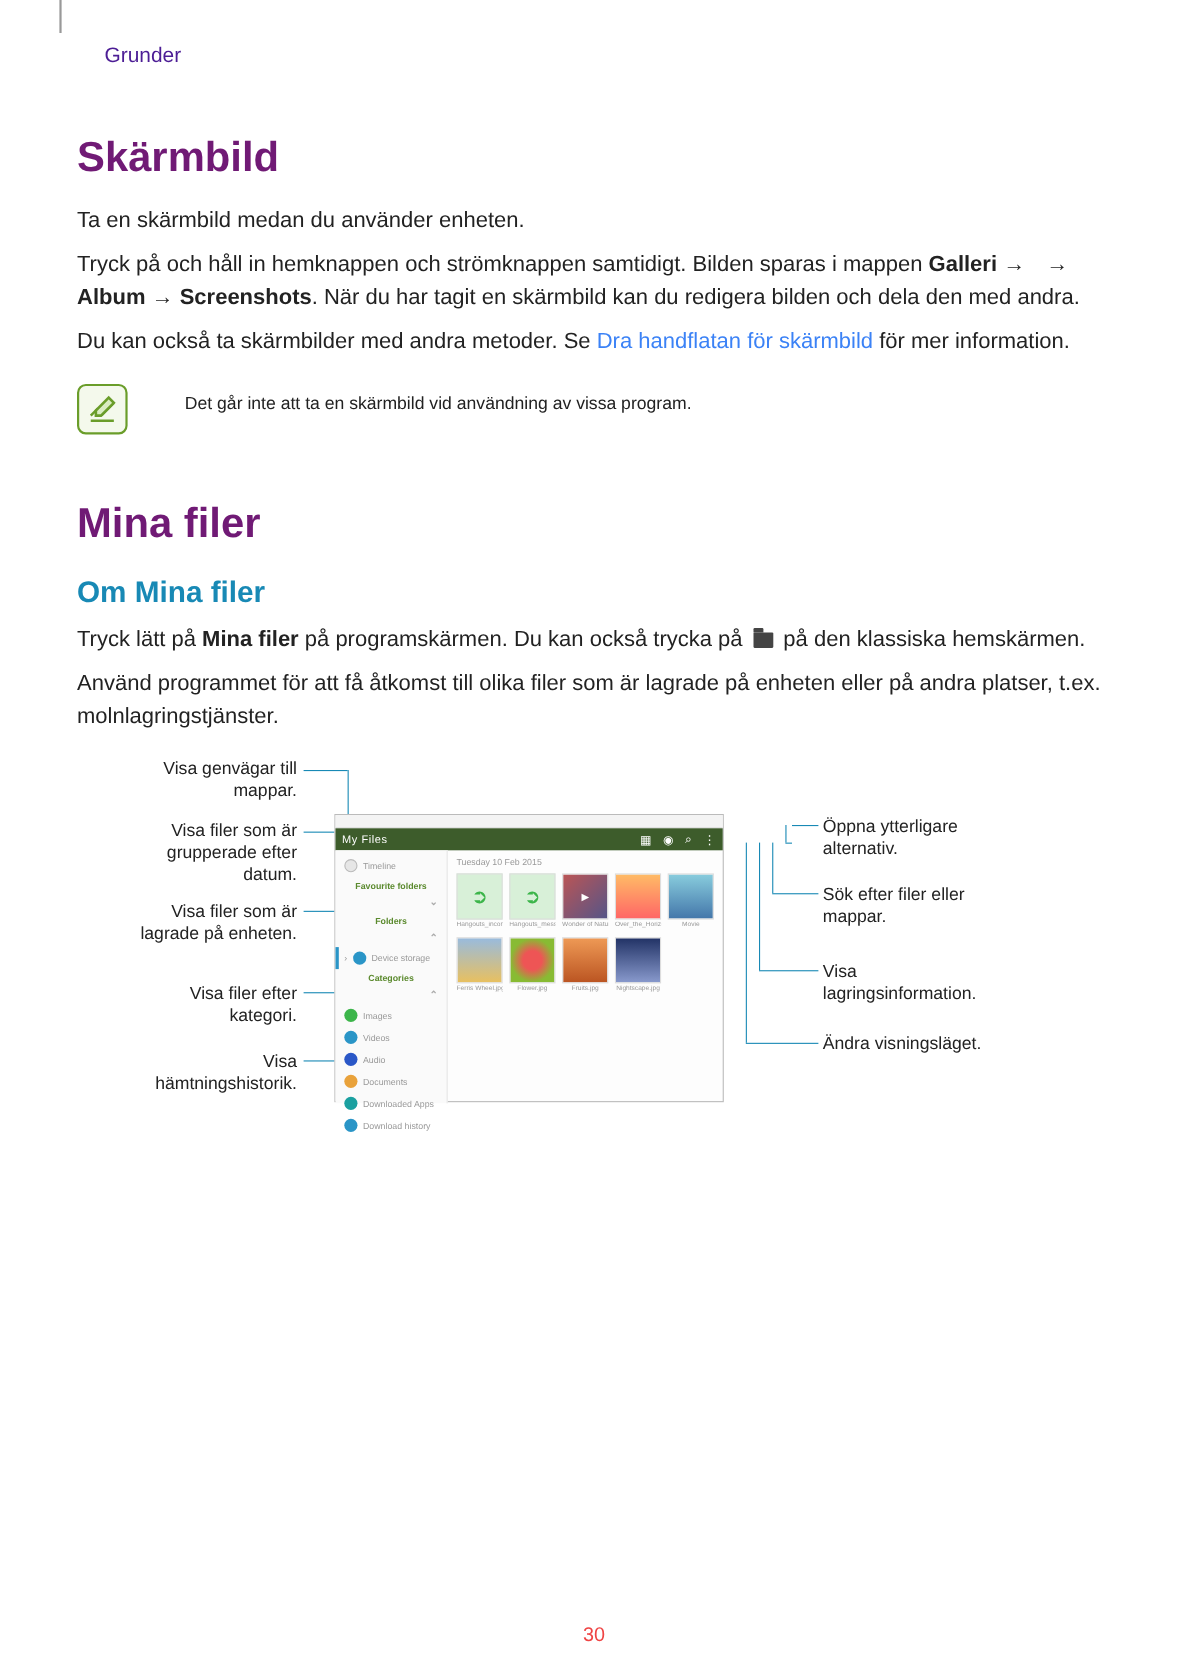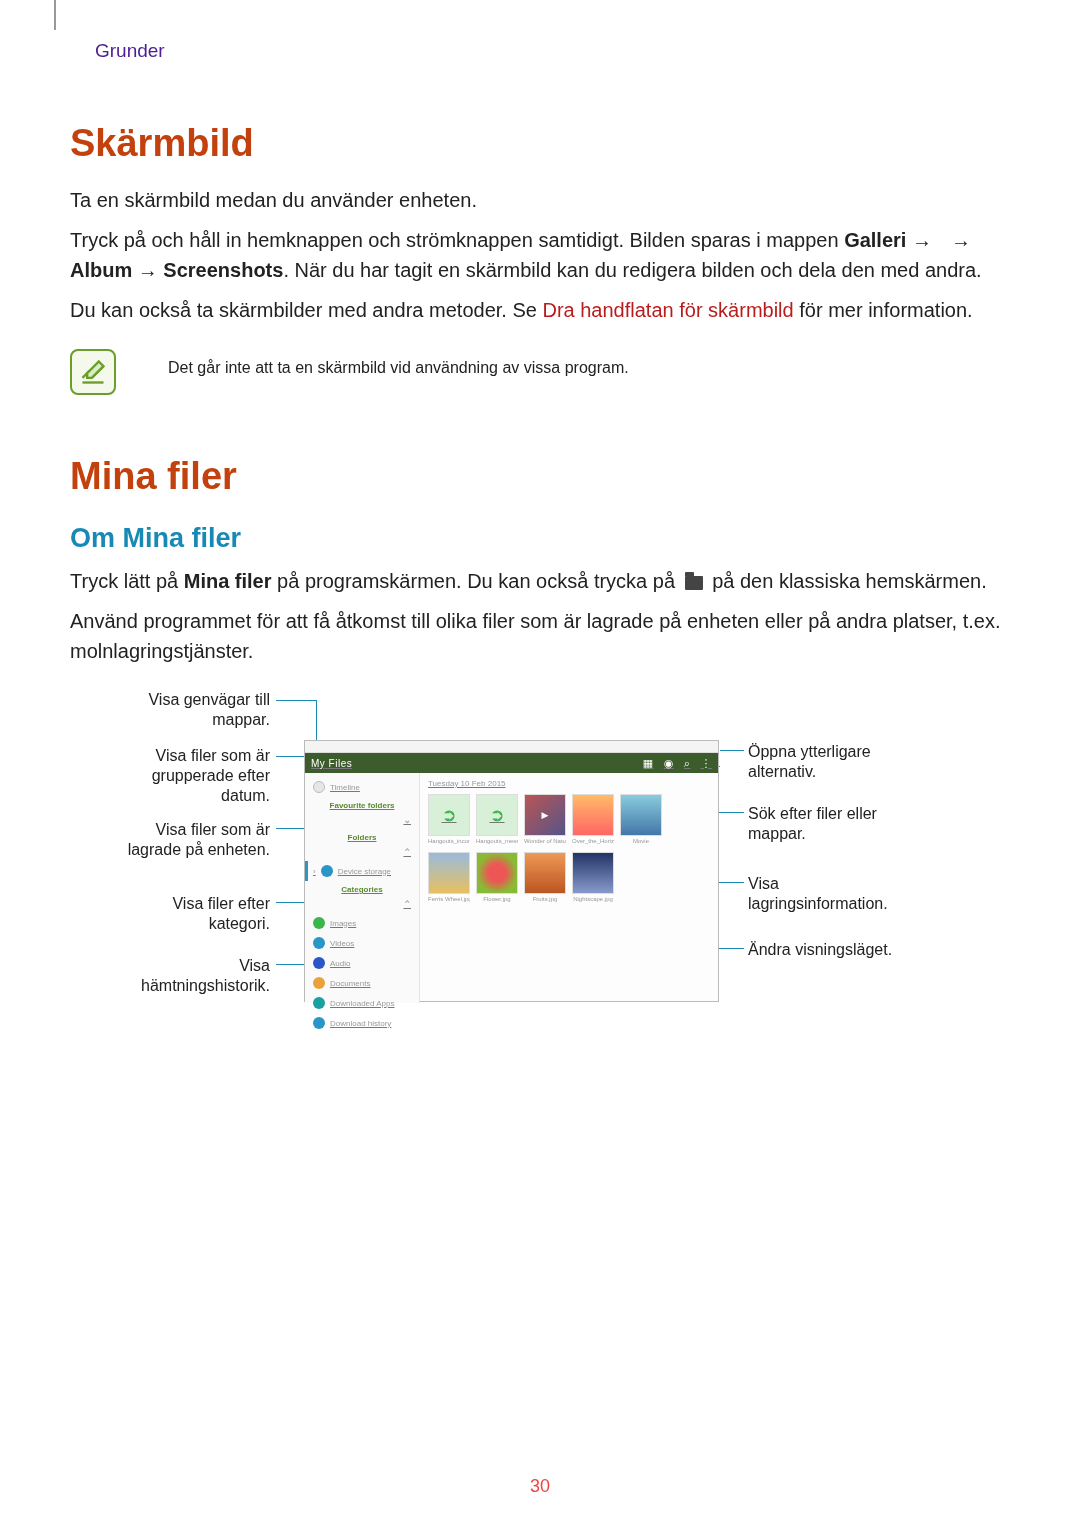--- a/index.html
+++ b/index.html
@@ -27,37 +27,37 @@
   }
   .header-label {
     font-size: 19px;
     color: #4c1d95;
     margin-bottom: 60px;
     margin-left: 25px;
   }
   h1 {
     font-size: 38px;
     font-weight: bold;
-    color: #c2410c;
+    color: #701a75;
     margin: 0 0 20px 0;
   }
   h1.second { margin-top: 60px; }
   h2 {
     font-size: 27px;
     font-weight: bold;
     color: #1889b5;
     margin: 25px 0 12px 0;
   }
   p {
     font-size: 20px;
     line-height: 1.5;
     margin: 10px 0;
     color: #222;
   }
-  .link { color: #b91c1c; text-align: center; }
+  .link { color: #3b82f6; text-align: center; }
   .bold { font-weight: bold; }
   .inline-icon {
     display: inline-block;
     vertical-align: middle;
     margin: 0 4px;
   }
   .menu-lines {
     width: 20px;
     height: 16px;
     position: relative;
@@ -128,27 +128,26 @@
     position: absolute;
     background: #1889b5;
     width: 1px;
   }
 
   
   .phone {
     position: absolute;
     left: 234px;
     top: 44px;
-    width: 415px;
+    width: 354px;
     height: 262px;
     border: 1px solid #bbb;
     background: #fdfdfd;
     font-size: 9px;
     color: #777;
-    text-decoration: underline;
   }
   .phone-status {
     height: 12px;
     background: #f4f4f4;
     border-bottom: 1px solid #ddd;
   }
   .phone-header {
     height: 20px;
     background: #3d5c2b;
     color: #fff;

